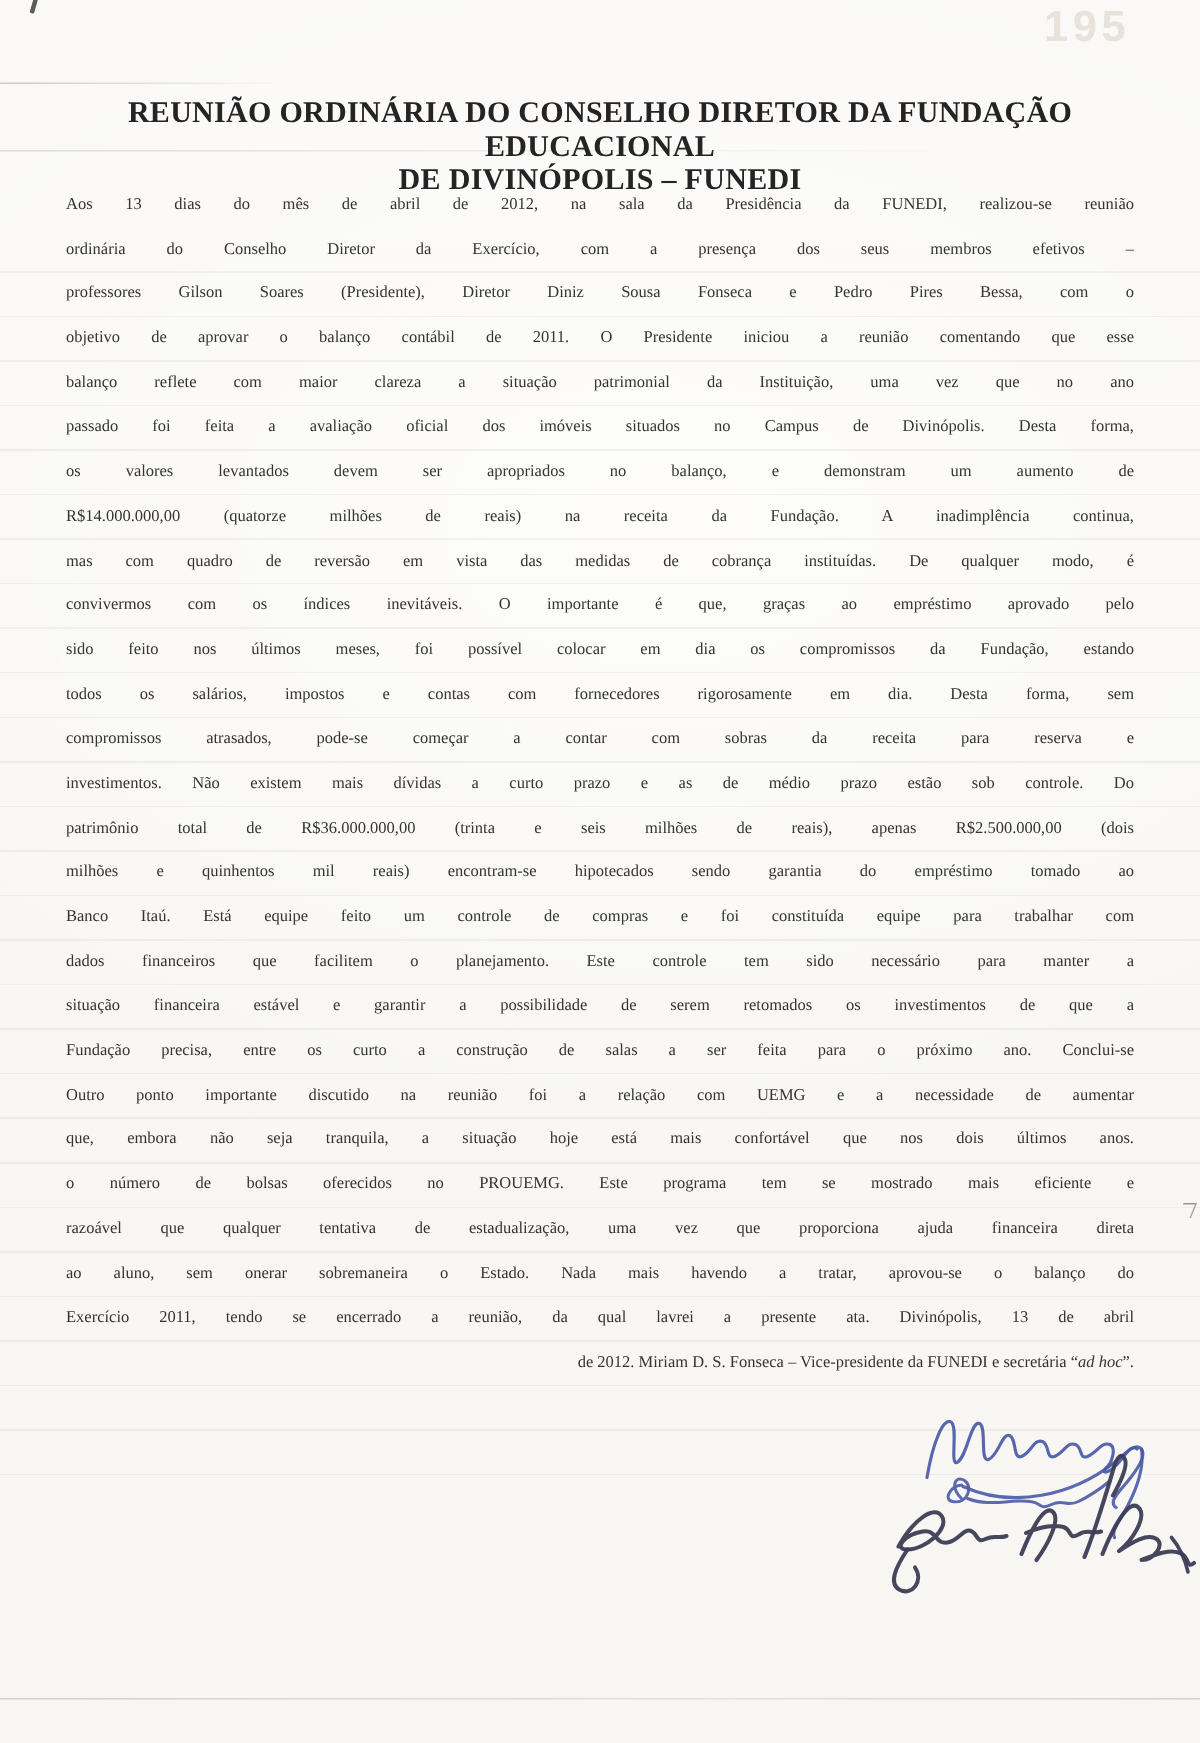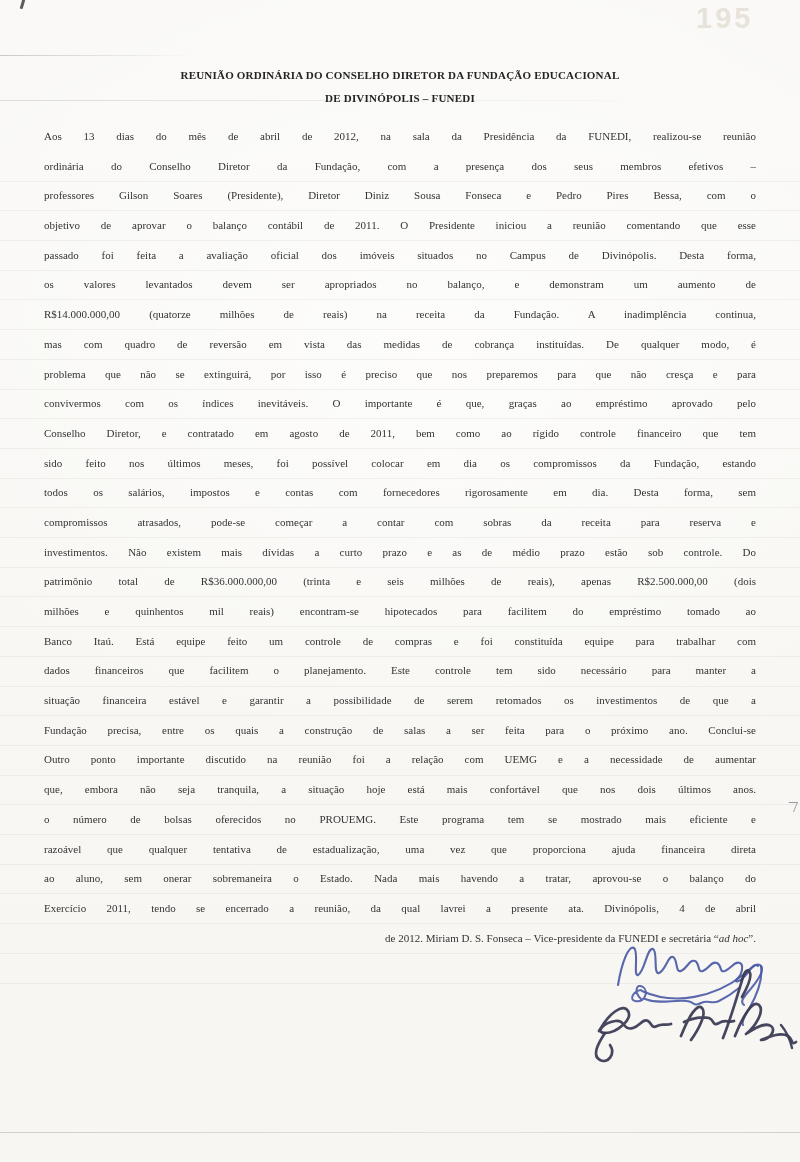--- a/index.html
+++ b/index.html
@@ -21,21 +21,21 @@
     pointer-events:none;
   }
   .stamp {
     position:absolute; left:696px; top:2px;
     font-family:"Liberation Sans", sans-serif; font-weight:bold;
     font-size:29px; letter-spacing:3px; color:#e7e2da;
   }
   .title {
     position:absolute; left:44px; top:64px; width:712px;
     text-align:center; font-weight:bold; color:#242424;
-    font-size:11px; line-height:22.5px; letter-spacing:0.2px;
+    font-size:20px; line-height:22.5px; letter-spacing:0.2px;
   }
   .doc-body {
     position:absolute; left:44px; top:122px; width:712px;
     font-size:11px; line-height:29.7px; color:#343434;
   }
   .doc-line {
     height:29.7px; overflow:hidden;
     text-align:justify; text-align-last:justify;
   }
   .doc-line-last { height:29.7px; text-align:right; }
@@ -76,46 +76,45 @@
 
   <div class="title">
     <div>REUNIÃO ORDINÁRIA DO CONSELHO DIRETOR DA FUNDAÇÃO EDUCACIONAL</div>
     <div>DE DIVINÓPOLIS – FUNEDI</div>
   </div>
 
   <div class="doc-body">
     <div>
 
     <div class="doc-line">Aos 13 dias do mês de abril de 2012, na sala da Presidência da FUNEDI, realizou-se reunião</div>
-        <div class="doc-line">ordinária do Conselho Diretor da Fundação, com a presença dos seus membros efetivos –</div>
+        <div class="doc-line">ordinária do Conselho Diretor da Exercício, com a presença dos seus membros efetivos –</div>
         <div class="doc-line">professores Gilson Soares (Presidente), Diretor Diniz Sousa Fonseca e Pedro Pires Bessa, com o</div>
         <div class="doc-line">objetivo de aprovar o balanço contábil de 2011. O Presidente iniciou a reunião comentando que esse</div>
+        <div class="doc-line">balanço reflete com maior clareza a situação patrimonial da Instituição, uma vez que no ano</div>
         <div class="doc-line">passado foi feita a avaliação oficial dos imóveis situados no Campus de Divinópolis. Desta forma,</div>
         <div class="doc-line">os valores levantados devem ser apropriados no balanço, e demonstram um aumento de</div>
         <div class="doc-line">R$14.000.000,00 (quatorze milhões de reais) na receita da Fundação. A inadimplência continua,</div>
         <div class="doc-line">mas com quadro de reversão em vista das medidas de cobrança instituídas. De qualquer modo, é</div>
-        <div class="doc-line">problema que não se extinguirá, por isso é preciso que nos preparemos para que não cresça e para</div>
         <div class="doc-line">convivermos com os índices inevitáveis. O importante é que, graças ao empréstimo aprovado pelo</div>
-        <div class="doc-line">Conselho Diretor, e contratado em agosto de 2011, bem como ao rígido controle financeiro que tem</div>
         <div class="doc-line">sido feito nos últimos meses, foi possível colocar em dia os compromissos da Fundação, estando</div>
         <div class="doc-line">todos os salários, impostos e contas com fornecedores rigorosamente em dia. Desta forma, sem</div>
         <div class="doc-line">compromissos atrasados, pode-se começar a contar com sobras da receita para reserva e</div>
         <div class="doc-line">investimentos. Não existem mais dívidas a curto prazo e as de médio prazo estão sob controle. Do</div>
         <div class="doc-line">patrimônio total de R$36.000.000,00 (trinta e seis milhões de reais), apenas R$2.500.000,00 (dois</div>
-        <div class="doc-line">milhões e quinhentos mil reais) encontram-se hipotecados para facilitem do empréstimo tomado ao</div>
+        <div class="doc-line">milhões e quinhentos mil reais) encontram-se hipotecados sendo garantia do empréstimo tomado ao</div>
         <div class="doc-line">Banco Itaú. Está equipe feito um controle de compras e foi constituída equipe para trabalhar com</div>
         <div class="doc-line">dados financeiros que facilitem o planejamento. Este controle tem sido necessário para manter a</div>
         <div class="doc-line">situação financeira estável e garantir a possibilidade de serem retomados os investimentos de que a</div>
-        <div class="doc-line">Fundação precisa, entre os quais a construção de salas a ser feita para o próximo ano. Conclui-se</div>
+        <div class="doc-line">Fundação precisa, entre os curto a construção de salas a ser feita para o próximo ano. Conclui-se</div>
         <div class="doc-line">Outro ponto importante discutido na reunião foi a relação com UEMG e a necessidade de aumentar</div>
         <div class="doc-line">que, embora não seja tranquila, a situação hoje está mais confortável que nos dois últimos anos.</div>
         <div class="doc-line">o número de bolsas oferecidos no PROUEMG. Este programa tem se mostrado mais eficiente e</div>
         <div class="doc-line">razoável que qualquer tentativa de estadualização, uma vez que proporciona ajuda financeira direta</div>
         <div class="doc-line">ao aluno, sem onerar sobremaneira o Estado. Nada mais havendo a tratar, aprovou-se o balanço do</div>
-        <div class="doc-line">Exercício 2011, tendo se encerrado a reunião, da qual lavrei a presente ata. Divinópolis, 4 de abril</div>
+        <div class="doc-line">Exercício 2011, tendo se encerrado a reunião, da qual lavrei a presente ata. Divinópolis, 13 de abril</div>
       </div>
     <div class="doc-line-last">
       <span>de 2012. Miriam D. S. Fonseca – Vice-presidente da FUNEDI e secretária “</span><span class="italic">ad hoc</span><span>”.</span>
     </div>
   </div>
 
   <svg class="sig-svg" viewBox="0 0 215 152">
 
     <g fill="none" stroke-linecap="round" stroke-linejoin="round">
       <path stroke-width="2.1" opacity="0.92" d="M 33 52 C 37 28 44 12 49 15 C 54 18 48 44 53 42 C 60 38 62 14 68 16 C 73 18 68 42 74 40 C 81 37 83 22 88 24 C 93 26 90 40 96 38 C 103 35 104 26 110 28 C 115 30 112 40 118 38 C 125 35 126 28 132 30 C 137 32 134 40 140 38 C 147 35 149 28 155 30 C 159 32 157 42 152 46 C 149 49 153 50 159 44 C 165 38 169 29 173 33" stroke="#4a5aa6"></path>

